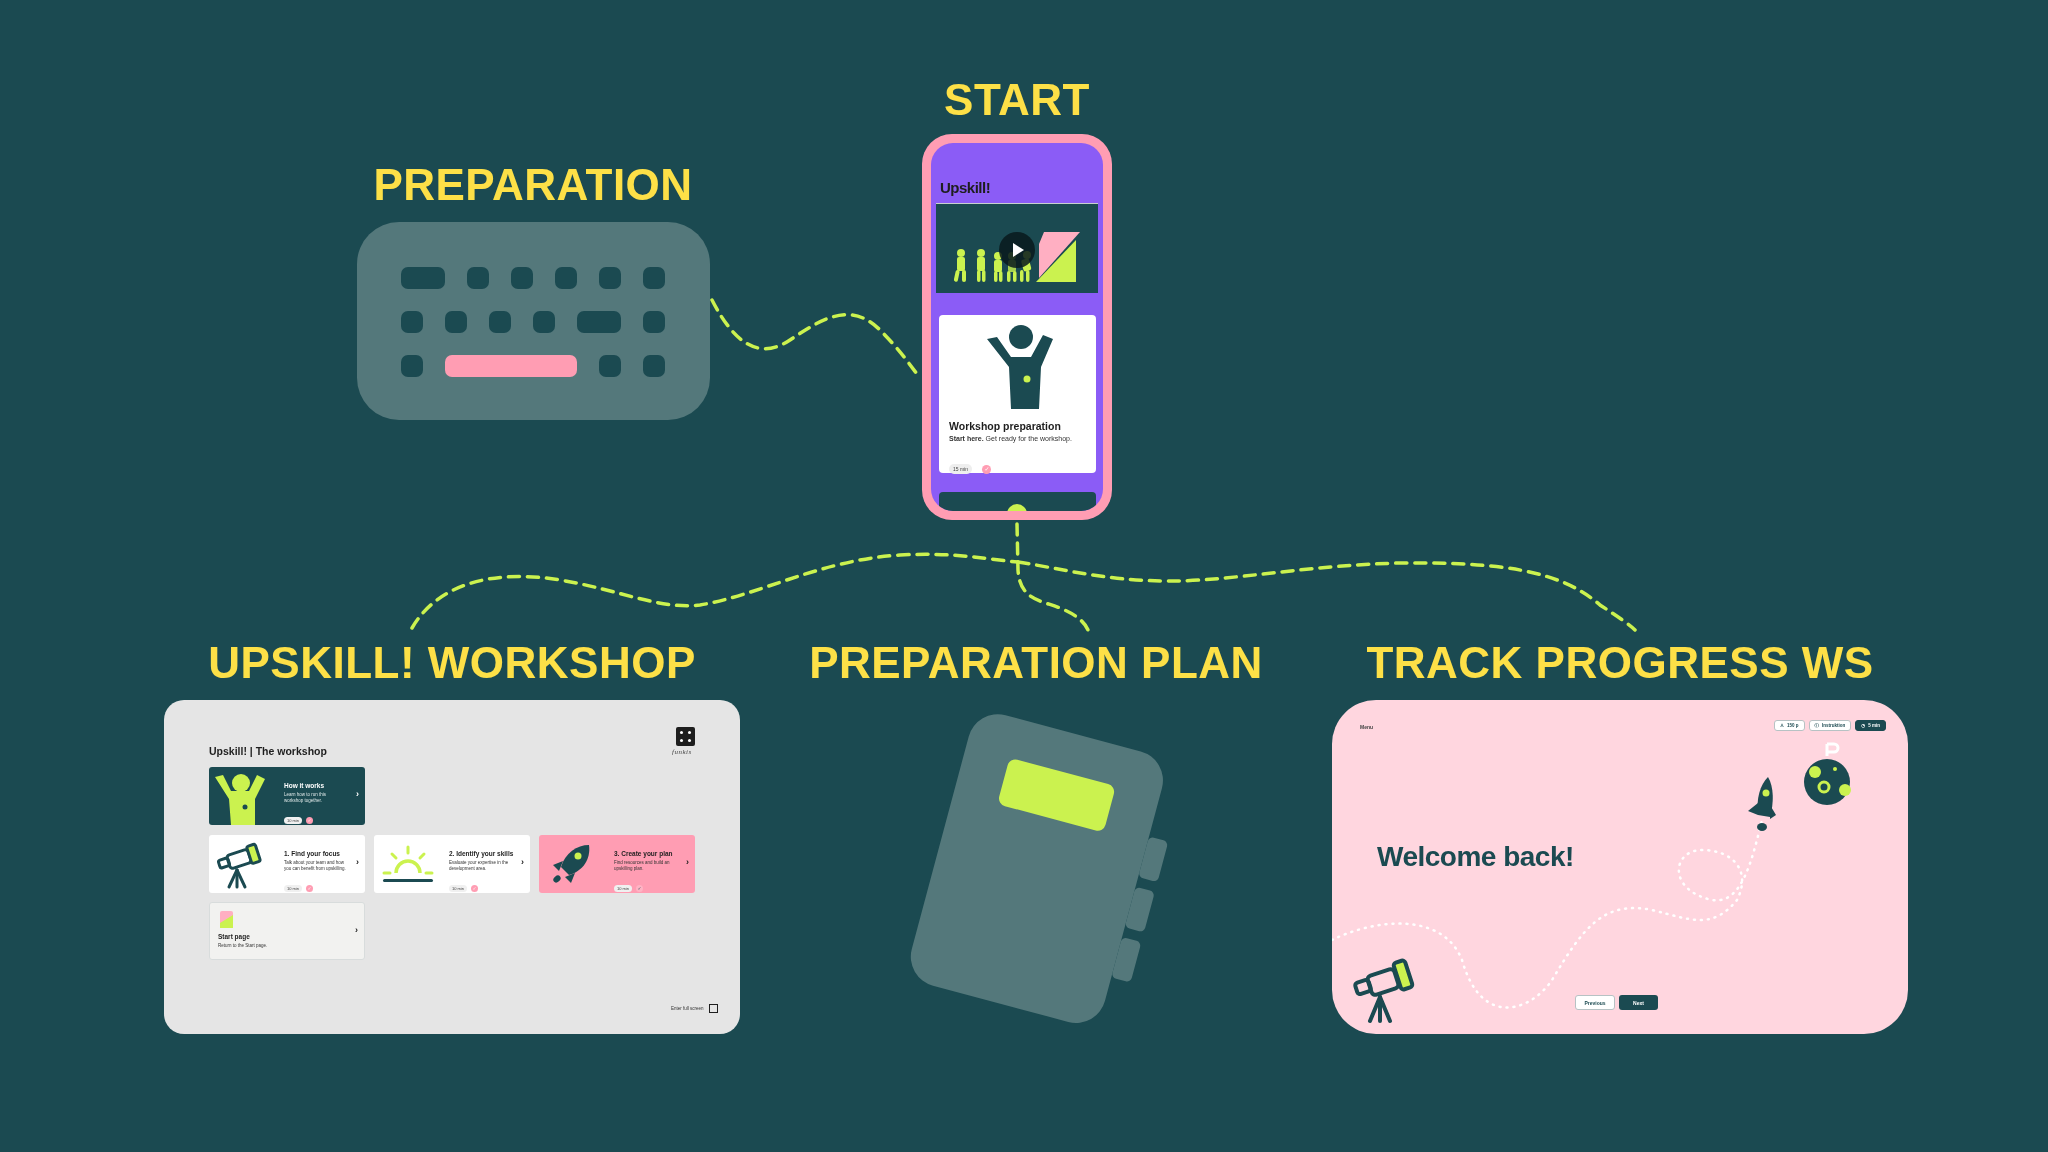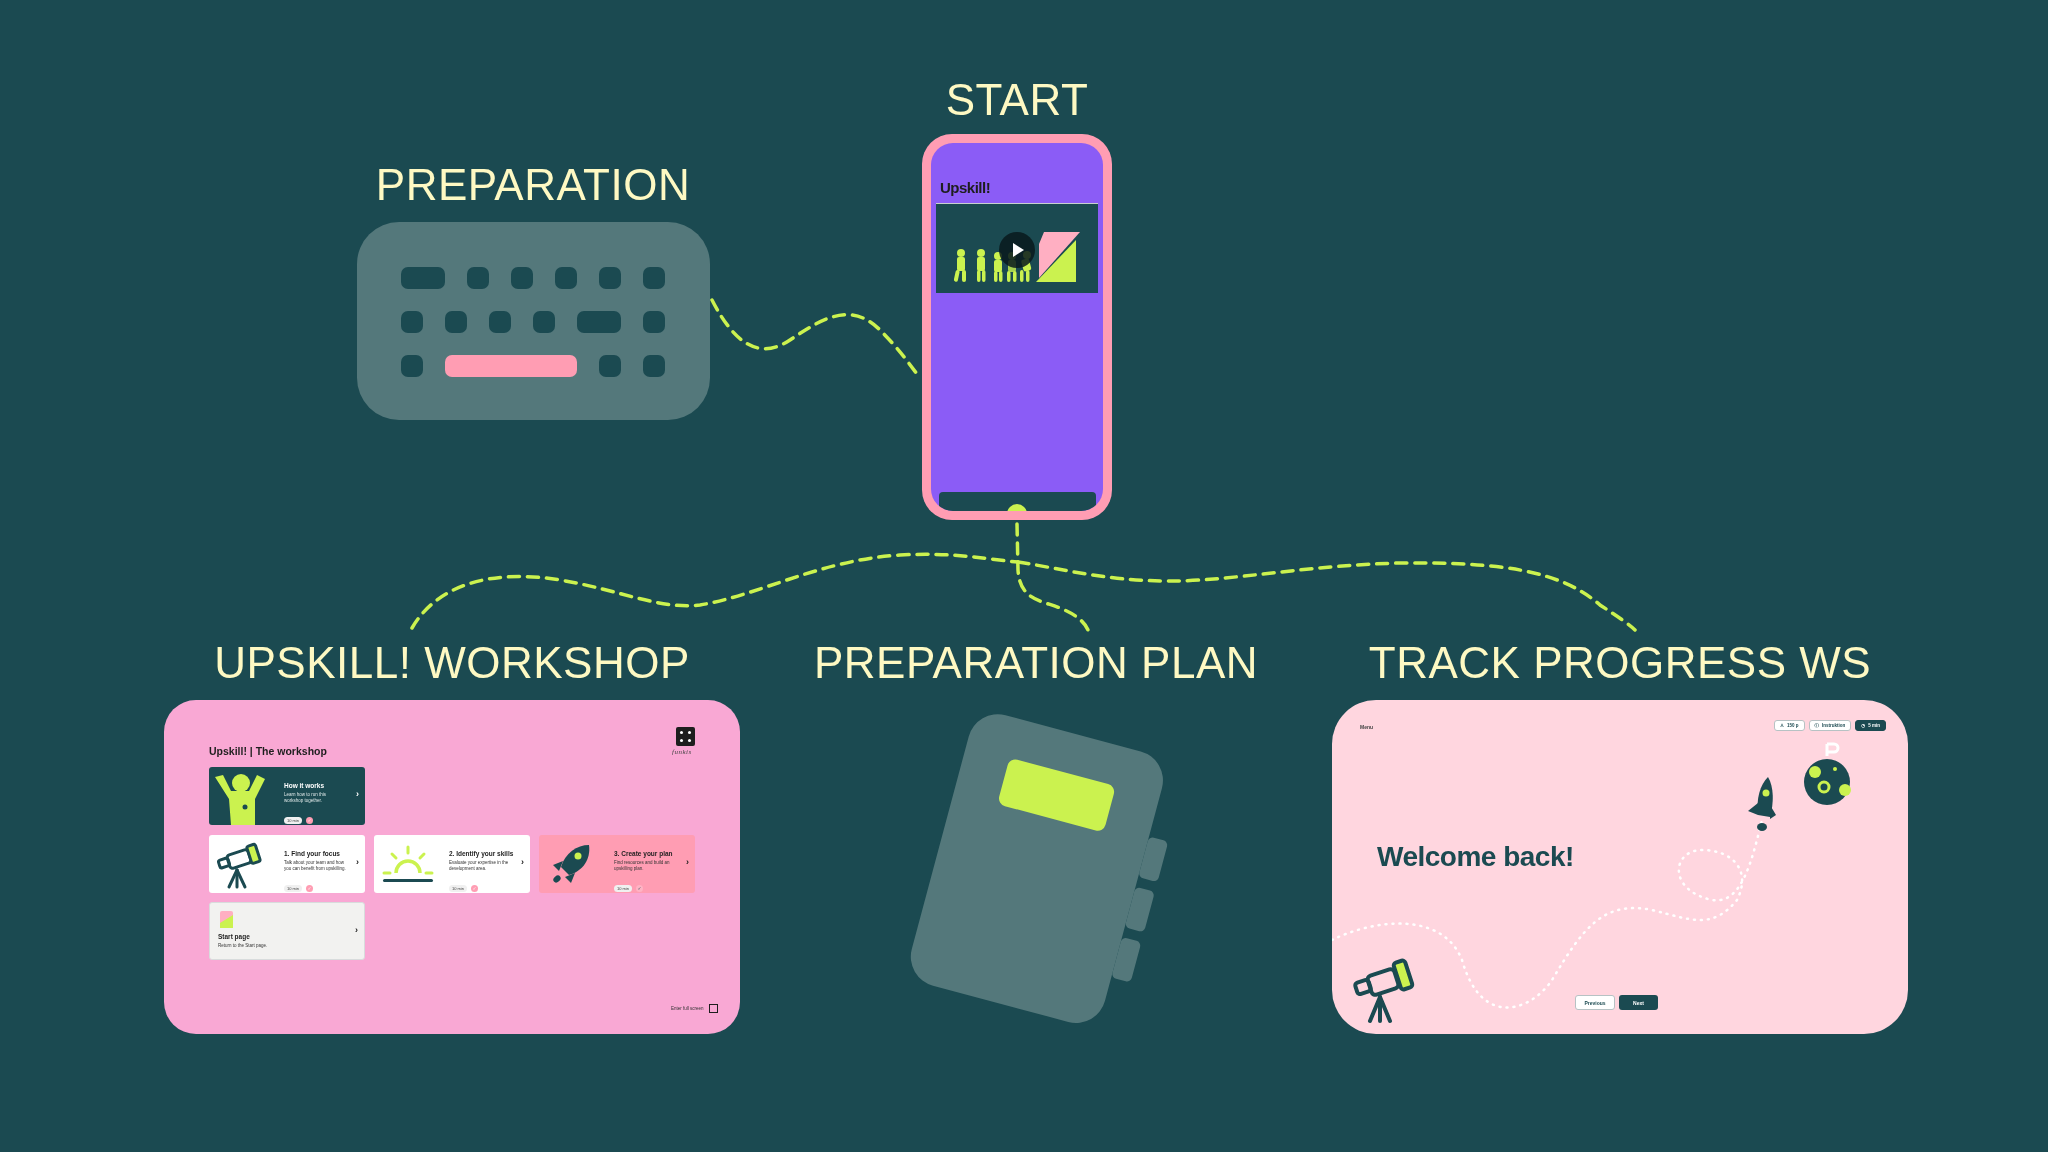--- a/index.html
+++ b/index.html
@@ -1,19 +1,19 @@
 <!DOCTYPE html>
 <html><head>
 <meta charset="utf-8">
 <style>
   * { box-sizing: border-box; margin: 0; padding: 0; }
   html, body { width: 2048px; height: 1152px; overflow: hidden; }
   body { background: #1b4a51; font-family: "Liberation Sans", sans-serif; position: relative; }
   .abs { position: absolute; }
-  .section-label { position: absolute; color: #fef9c3; font-size: 44px; font-weight: 400; letter-spacing: 0.5px; white-space: nowrap; transform: translateX(-50%); }
+  .section-label { position: absolute; color: #fde047; font-size: 44px; font-weight: 700; letter-spacing: 0.5px; white-space: nowrap; transform: translateX(-50%); }
 
   
   svg.connectors { position: absolute; left: 0; top: 0; width: 2048px; height: 1152px; pointer-events: none; }
 
   
   .keyboard { left: 357px; top: 222px; width: 353px; height: 198px; background: #54787b; border-radius: 42px; }
   .key { position: absolute; background: #1b4a51; border-radius: 7px; height: 22px; }
   .key.space { background: #ff9db3; }
 
   
@@ -25,21 +25,21 @@
   .play::after { content: ""; position: absolute; left: 14px; top: 11px; border-left: 11px solid #fff; border-top: 7px solid transparent; border-bottom: 7px solid transparent; }
   .prep-card { position: absolute; left: 8px; top: 172px; width: 157px; height: 158px; background: #ffffff; border-radius: 4px; }
   .prep-title { position: absolute; left: 10px; top: 105px; font-size: 10.5px; font-weight: 700; color: #1e1e1e; }
   .prep-sub { position: absolute; left: 10px; top: 120px; font-size: 7px; color: #333; white-space: nowrap; }
   .prep-sub b { font-weight: 700; }
   .pill { display: inline-block; background: #eeeeee; border-radius: 8px; font-size: 5px; padding: 2px 4px; color: #444; }
   .check { display: inline-block; width: 9px; height: 9px; border-radius: 50%; background: #ff9db3; color: #fff; font-size: 6px; text-align: center; line-height: 9px; }
   .phone-bottom { position: absolute; left: 8px; top: 349px; width: 157px; height: 30px; background: #1b4a51; border-radius: 4px 4px 0 0; overflow: hidden; }
 
   
-  .ws { left: 164px; top: 700px; width: 576px; height: 334px; background: #f9a8d4; border-radius: 32px; overflow: hidden; }
+  .ws { left: 164px; top: 700px; width: 576px; height: 334px; background: #e5e5e5; border-radius: 20px; overflow: hidden; }
   .ws-title { position: absolute; left: 45px; top: 45px; font-size: 10.5px; font-weight: 700; color: #1e1e1e; }
   .ws-logo { position: absolute; left: 512px; top: 27px; width: 19px; height: 19px; background: #1e1e1e; border-radius: 2px; }
   .ws-logo i { position: absolute; width: 3px; height: 3px; background: #fff; border-radius: 50%; }
   .ws-logo-text { position: absolute; left: 508px; top: 48px; font-family: "Liberation Serif", serif; font-style: italic; font-size: 7px; color: #444; letter-spacing: 0.5px; }
   .ws-card { position: absolute; width: 156px; height: 58px; border-radius: 3px; background: #ffffff; overflow: hidden; }
   .ws-card.dark { background: #1b4a51; }
   .ws-card.pink { background: #ff9db3; }
   .ws-card.start { background: #f2f2f0; border: 1px solid #d8dcdc; }
   .ws-card .ct { position: absolute; left: 75px; top: 15px; font-size: 6.5px; font-weight: 700; color: #1e1e1e; white-space: nowrap; }
   .ws-card.dark .ct { color: #fff; }
@@ -131,20 +131,35 @@
           <circle cx="91" cy="51" r="4"></circle>
             <rect x="86" y="55" width="8" height="12" rx="2" transform="rotate(-15 90 60)"></rect>
             <rect x="84" y="66" width="3.5" height="12" rx="2"></rect>
             <rect x="90" y="66" width="3.5" height="12" rx="2"></rect>
           <polygon points="100,78 140,78 140,36"></polygon>
         </g>
         <polygon points="103,40 103,74 144,28 108,28" fill="#ffafc2"></polygon>
       </svg>
       <div class="play"></div>
     </div>
+    <div class="prep-card">
+      <svg class="abs" style="left:42px; top:6px;" width="80" height="88" viewBox="0 0 80 88">
+        <g fill="#1b4a51">
+          <circle cx="40" cy="16" r="12"></circle>
+          <path d="M6 18 L16 16 L30 36 L50 36 L62 14 L72 18 L60 46 L58 88 L30 88 L28 46 Z"></path>
+        </g>
+        <circle cx="46" cy="58" r="3.5" fill="#cbf24f"></circle>
+      </svg>
+      <div class="prep-title">Workshop preparation</div>
+      <div class="prep-sub"><b>Start here.</b><span> Get ready for the workshop.</span></div>
+      <div class="abs" style="left:10px; top:142px;">
+        <span class="pill">15 min</span>
+        <span class="check" style="margin-left:6px;">✓</span>
+      </div>
+    </div>
     <div class="phone-bottom">
       <svg width="157" height="30" viewBox="0 0 157 30">
         <g fill="#cbf24f">
             <circle cx="66" cy="28" r="8"></circle>
             <circle cx="78" cy="22" r="10"></circle>
             <circle cx="91" cy="28" r="8"></circle>
           </g>
       </svg>
     </div>
   </div>

